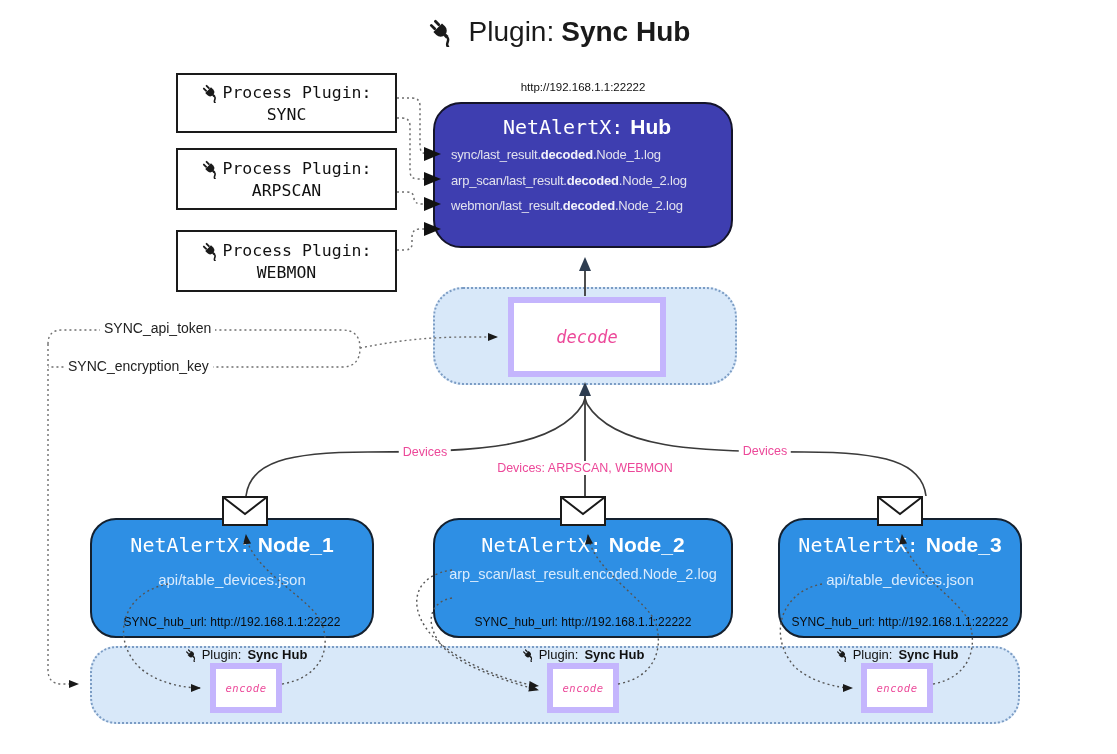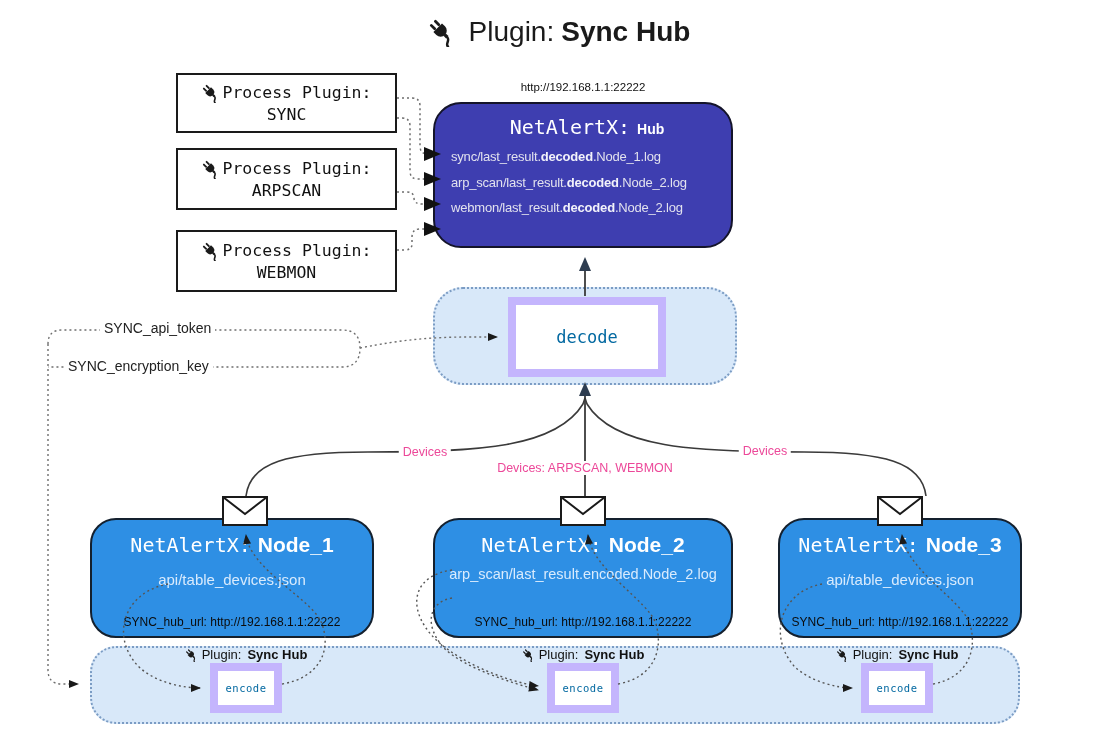--- a/index.html
+++ b/index.html
@@ -32,33 +32,33 @@
   .hub-url {
     position: absolute; left: 583px; top: 81px; transform: translateX(-50%);
     font-size: 11.5px; color: #111; z-index: 2; white-space: nowrap;
   }
   .hub {
     position: absolute; left: 433px; top: 102px; width: 300px; height: 146px;
     background: #3e3eb0; border: 2px solid #14142a; border-radius: 28px;
     z-index: 2; padding: 10px 8px 0 16px; overflow: hidden;
   }
   .hub-title { text-align: center; color: #ffffff; font-size: 20px; line-height: 26px; margin-bottom: 2px; white-space: nowrap; }
-  .hub-title .hname { font-family: "Liberation Sans", sans-serif; font-weight: bold; font-size: 14px; margin-left: 7px; }
+  .hub-title .hname { font-family: "Liberation Sans", sans-serif; font-weight: bold; font-size: 21px; margin-left: 7px; }
   .hub-log { color: #e2e2ee; font-size: 13px; line-height: 25.5px; white-space: nowrap; letter-spacing: -0.2px; }
   .hub-log b { color: #f2f2fa; }
 
   
   .band, .bottom-band {
     position: absolute; background: #d8e8f9; border: 2px dotted #7b9cc4; z-index: 1;
   }
   .band { left: 433px; top: 287px; width: 304px; height: 98px; border-radius: 30px; }
   .codebox {
-    position: absolute; background: #fff; border: 8px solid #c4b5fd; z-index: 3;
+    position: absolute; background: #fff; border: 6px solid #c4b5fd; z-index: 3;
     display: flex; align-items: center; justify-content: center;
-    font-family: "DejaVu Sans Mono", monospace; color: #0369a1;
+    font-family: "DejaVu Sans Mono", monospace; color: #ec4899; font-style: italic;
   }
   .decode-box { left: 508px; top: 297px; width: 158px; height: 80px; font-size: 17px; }
 
   
   .lbl {
     position: absolute; background: #fff; padding: 0 4px; white-space: nowrap;
     font-size: 12.5px; color: #ec4899; z-index: 6;
   }
   .cfg-lbl { font-size: 14px; color: #222; }
   .ctr { transform: translateX(-50%); }

